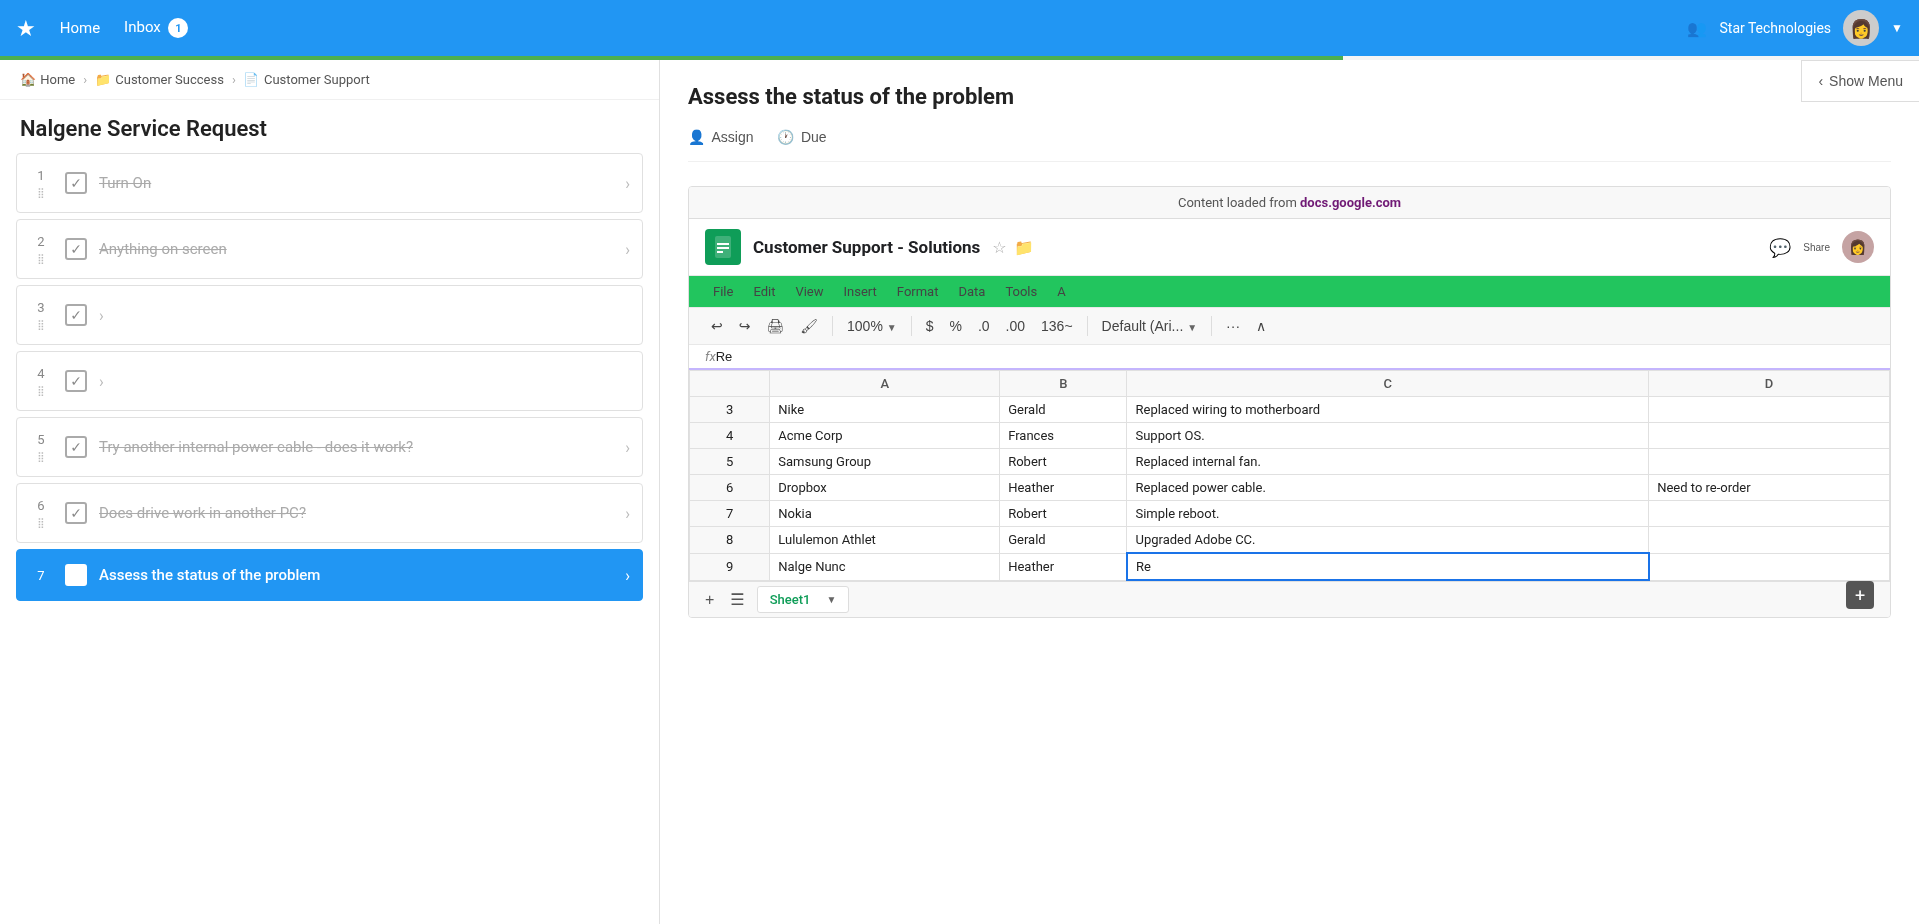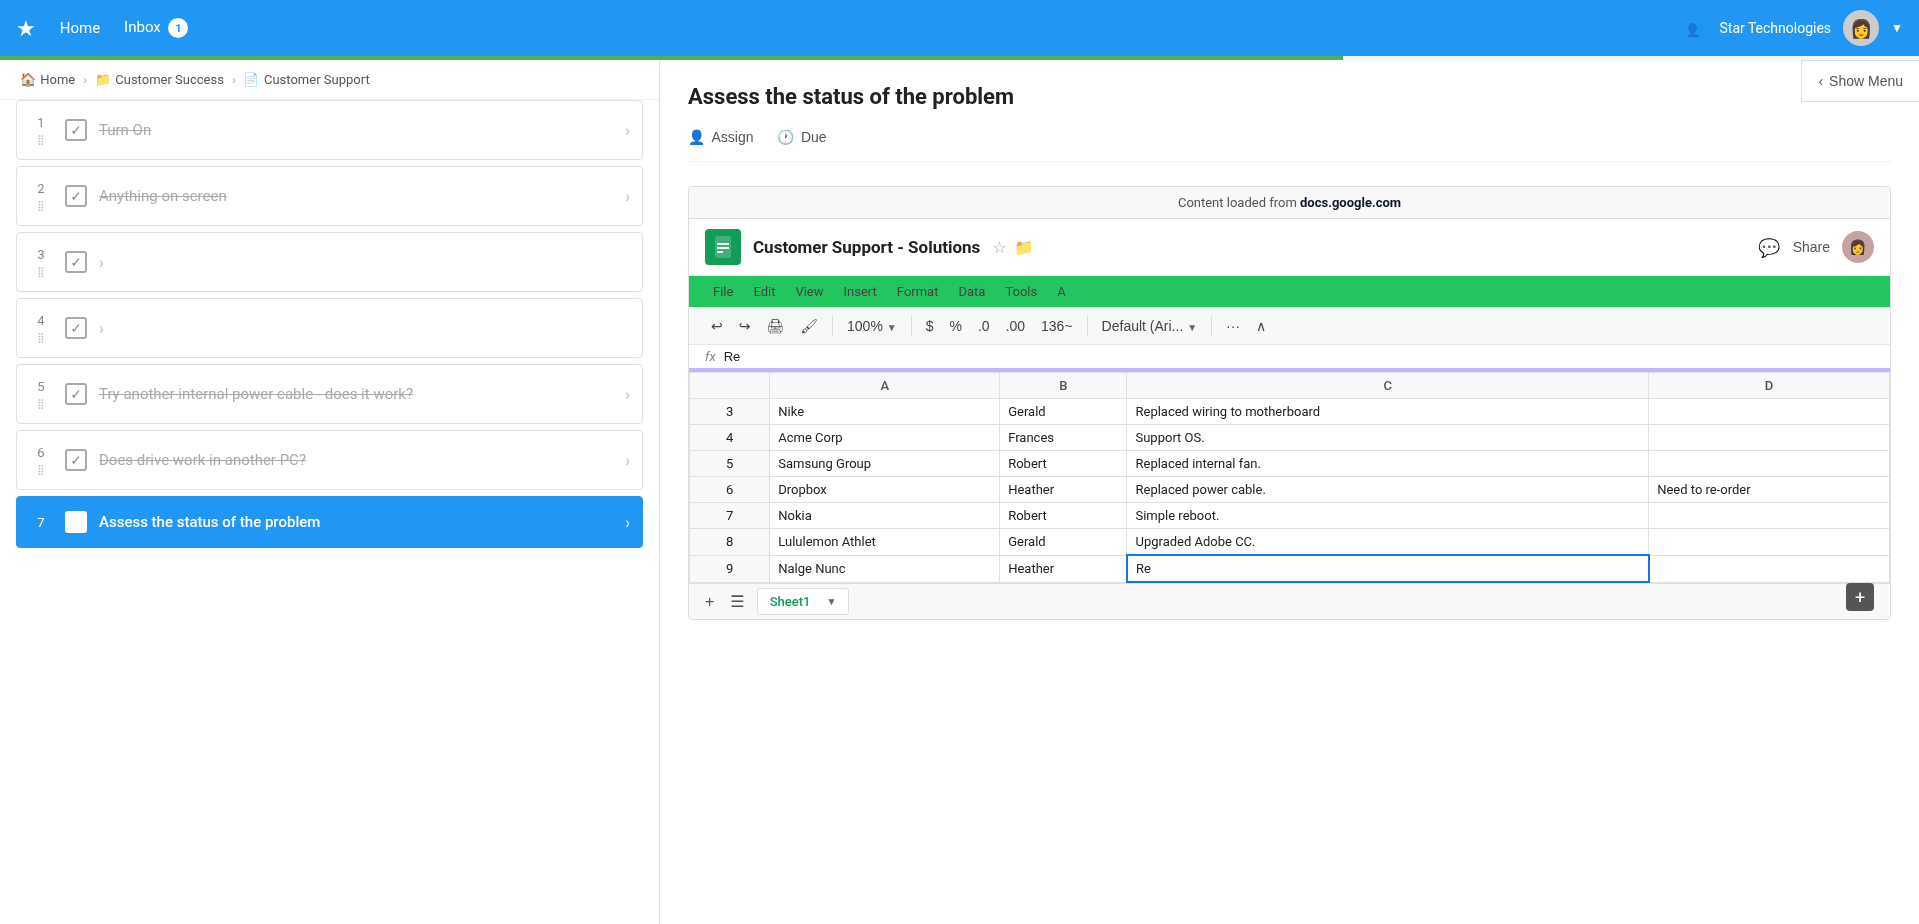--- a/index.html
+++ b/index.html
@@ -208,21 +208,21 @@
       margin-top: 8px;
     }
     .sheets-header {
       background: #f8f8f8;
       border-bottom: 1px solid #ddd;
       padding: 8px 16px;
       font-size: 13px;
       color: #555;
       text-align: center;
     }
-    .sheets-header strong { color: #0f172a; }
+    .sheets-header strong { color: #701a75; }
     .sheets-toolbar-top {
       background: white;
       padding: 10px 16px;
       display: flex;
       align-items: center;
       justify-content: space-between;
       border-bottom: 1px solid #e8e8e8;
     }
     .sheets-title-area {
       display: flex;
@@ -251,21 +251,21 @@
       font-size: 16px;
     }
     .sheets-right-actions {
       display: flex;
       align-items: center;
       gap: 12px;
     }
     .share-btn {
       background: none;
       border: none;
-      font-size: 14px;
+      font-size: 10px;
       color: #555;
       cursor: pointer;
     }
     .user-avatar-small {
       width: 32px; height: 32px;
       border-radius: 50%;
       background: #c5a3a3;
       display: flex; align-items: center; justify-content: center;
       font-size: 14px;
     }
@@ -307,22 +307,22 @@
     }
     .fmt-separator { width: 1px; height: 20px; background: #ddd; margin: 0 4px; }
     .fmt-chevron { color: #666; font-size: 10px; }
 
     
     .sheets-formulabar {
       display: flex;
       align-items: center;
       padding: 4px 16px;
       background: white;
-      border-bottom: 4px solid #c4b5fd;
-      gap: 8px;
+      border-bottom: 2px solid #c4b5fd;
+      gap: 0;
     }
     .fx-label { font-size: 13px; color: #888; font-style: italic; }
     .fx-input {
       flex: 1;
       font-size: 13px;
       color: #222;
       border: none;
       outline: none;
     }
 
@@ -448,20 +448,21 @@
         <span>📁</span>
         <span>Customer Success</span>
       </span>
       <span class="breadcrumb-sep">›</span>
       <span class="breadcrumb-item">
         <span>📄</span>
         <span>Customer Support</span>
       </span>
     </div>
 
+    <div class="page-title">Nalgene Service Request</div>
 
     <div class="task-list">
 
       <div class="task-item">
         <div class="task-num">
           <span>1</span>
           <span class="task-drag">⣿</span>
         </div>
         <div class="task-check checked">✓</div>
         <span class="task-label">Turn On</span>

